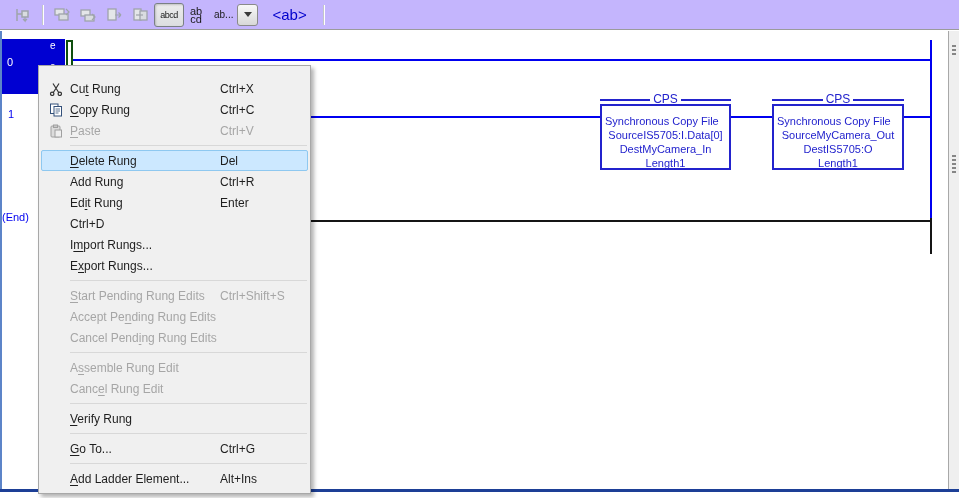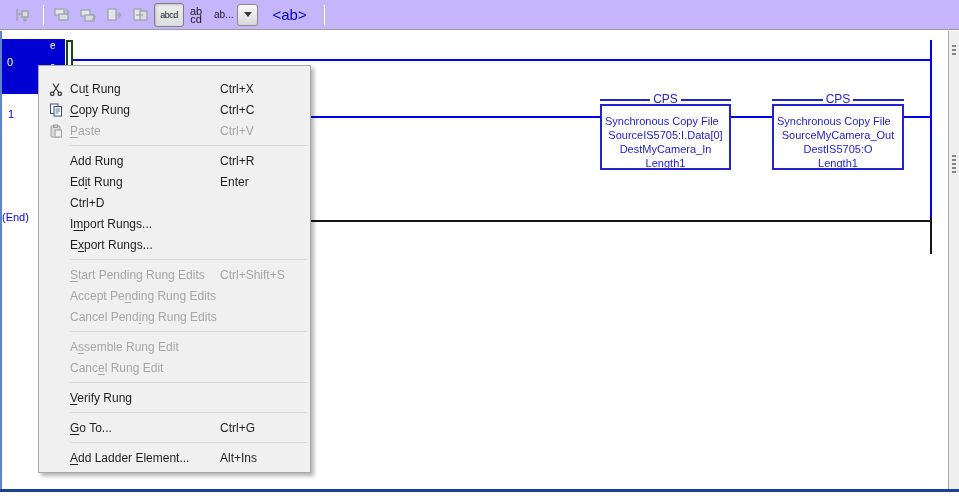--- a/index.html
+++ b/index.html
@@ -225,20 +225,25 @@
         <svg width="14" height="14" viewBox="0 0 14 14" fill="#dcdcdc" stroke="#a0a0a0" stroke-width="1">
           <rect x="2" y="2" width="9" height="11" rx="1"></rect>
           <rect x="4.5" y="1" width="4" height="2.5" fill="#c8c8c8"></rect>
           <rect x="6" y="6" width="6.5" height="7" fill="#efefef"></rect>
         </svg>
       </span>
       <span class="lb"><u>P</u>aste</span>
       <span class="sc">Ctrl+V</span>
     </div>
     <div class="msep"></div>
+    <div class="mi hl">
+      <span class="ic"></span>
+      <span class="lb"><u>D</u>elete Rung</span>
+      <span class="sc">Del</span>
+    </div>
     <div class="mi">
       <span class="ic"></span>
       <span class="lb">Add Rung</span>
       <span class="sc">Ctrl+R</span>
     </div>
     <div class="mi">
       <span class="ic"></span>
       <span class="lb">Ed<u>i</u>t Rung</span>
       <span class="sc">Enter</span>
     </div>

